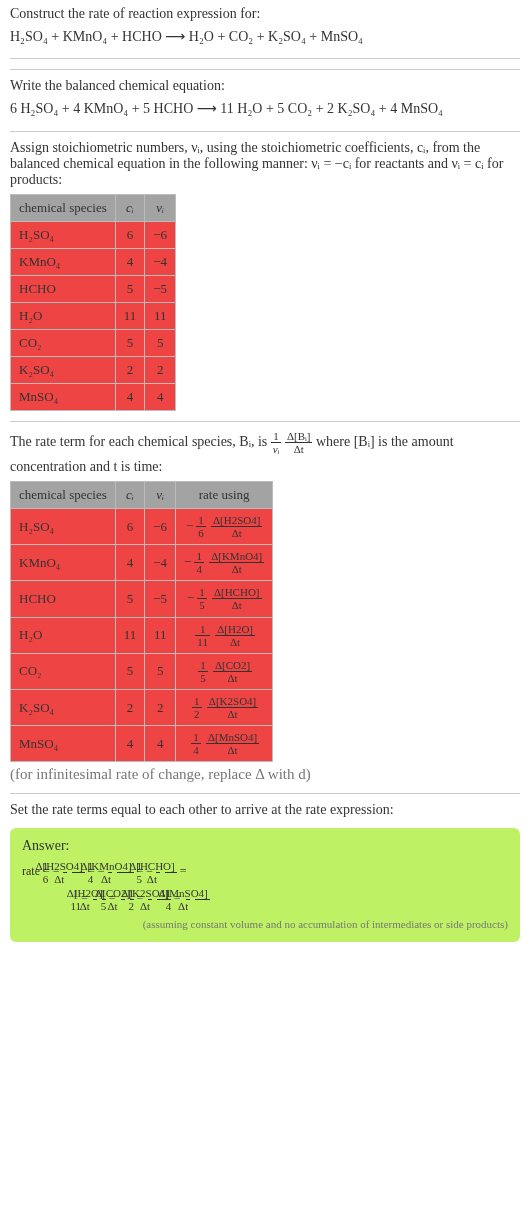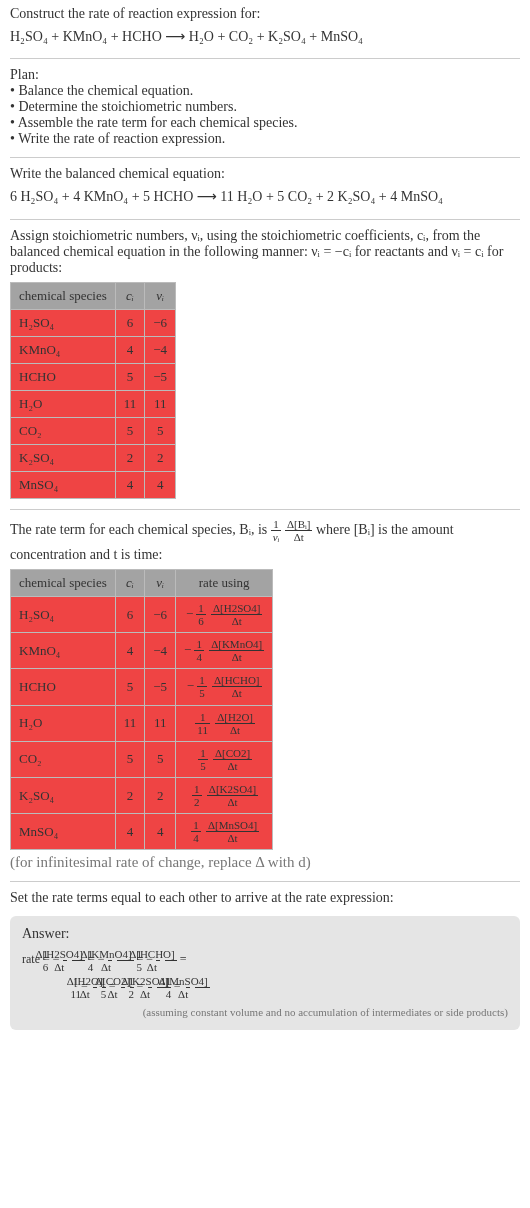--- a/index.html
+++ b/index.html
@@ -59,21 +59,21 @@
     display: block;
     padding: 0 2px;
   }
   .frac .num { border-bottom: 1px solid #333; }
   .rate-cell .frac, .answer-box .frac {
     margin-left: 2px;
   }
   .neg { margin-right: 1px; }
 
   .answer-box {
-    background: #e5e5e5;
+    background: #bef264;
     border-radius: 6px;
     padding: 10px 12px 12px 12px;
     margin-top: 10px;
   }
   .answer-box .note {
     font-size: 11px;
     color: #777;
     margin-top: 6px;
     text-align: right;
     padding-left: 48px;
@@ -98,27 +98,20 @@
 
 <div class="page">
 
   <div class="block">
     <p>Construct the rate of reaction expression for:</p>
     <p class="eqline">H₂SO₄ + KMnO₄ + HCHO ⟶ H₂O + CO₂ + K₂SO₄ + MnSO₄</p>
   </div>
 
   <hr class="hr">
 
-  <div class="block plan">
-    <p>Plan:</p>
-    <p>• Balance the chemical equation.</p>
-    <p>• Determine the stoichiometric numbers.</p>
-    <p>• Assemble the rate term for each chemical species.</p>
-    <p>• Write the rate of reaction expression.</p>
-  </div>
 
   <hr class="hr">
 
   <div class="block">
     <p>Write the balanced chemical equation:</p>
     <p class="eqline">6 H₂SO₄ + 4 KMnO₄ + 5 HCHO ⟶ 11 H₂O + 5 CO₂ + 2 K₂SO₄ + 4 MnSO₄</p>
   </div>
 
   <hr class="hr">
 

